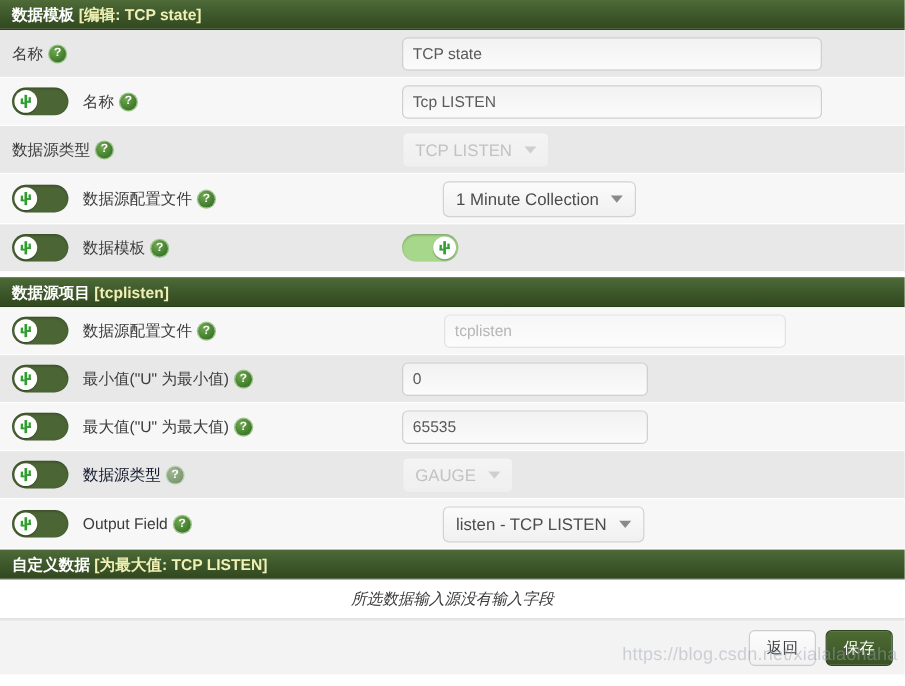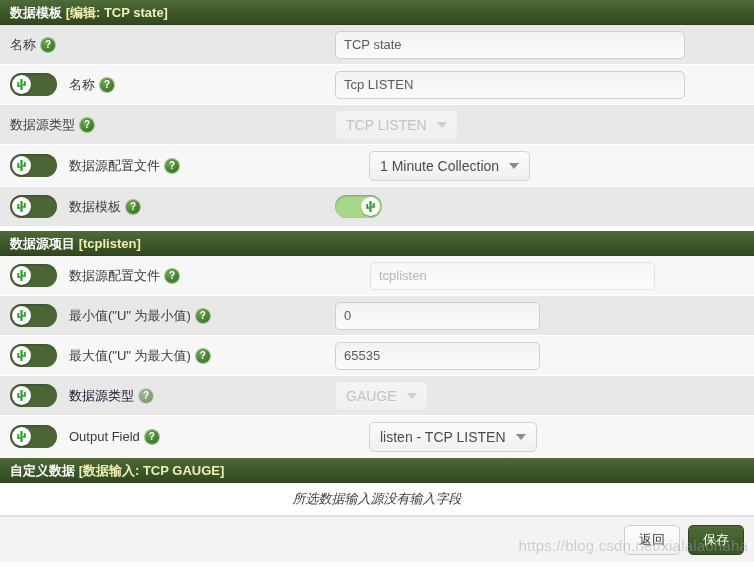--- a/index.html
+++ b/index.html
@@ -472,21 +472,21 @@
     <div class="field-area">
       <div class="dropdown">
         <span>listen - TCP LISTEN</span>
         <span class="caret"></span>
       </div>
     </div>
   </div>
 
   <div class="section-header">
     <span>自定义数据</span>
-    <span class="sub">[数据输入: TCP GAUGE]</span>
+    <span class="sub">[为最大值: TCP LISTEN]</span>
   </div>
 
   <div class="note-row">
     <span class="note-text">所选数据输入源没有输入字段</span>
   </div>
 
   <div class="footer">
     <div class="watermark">https://blog.csdn.net/xialalaohaha</div>
     <div class="btn btn-secondary">返回</div>
     <div class="btn btn-primary">保存</div>

